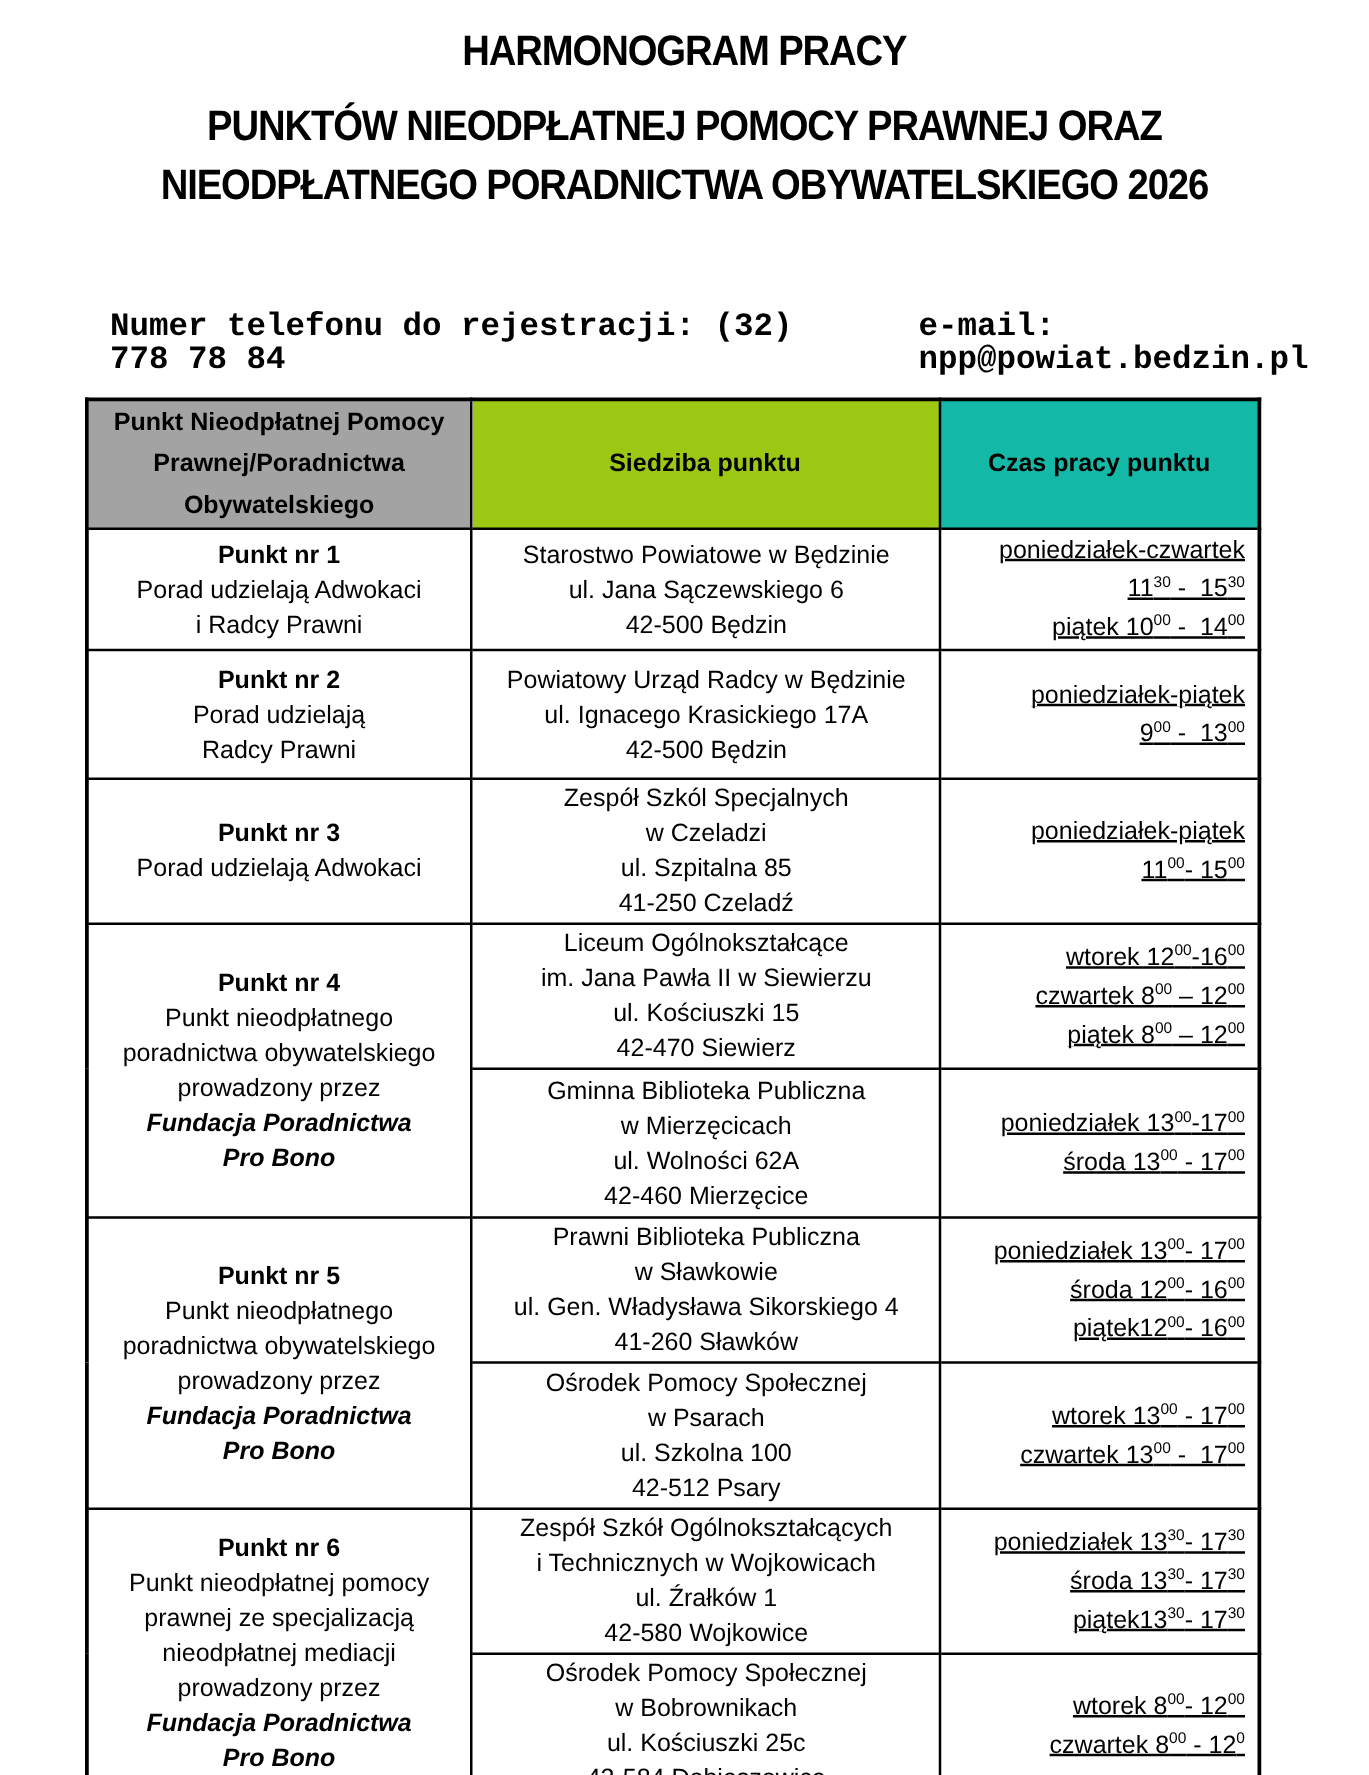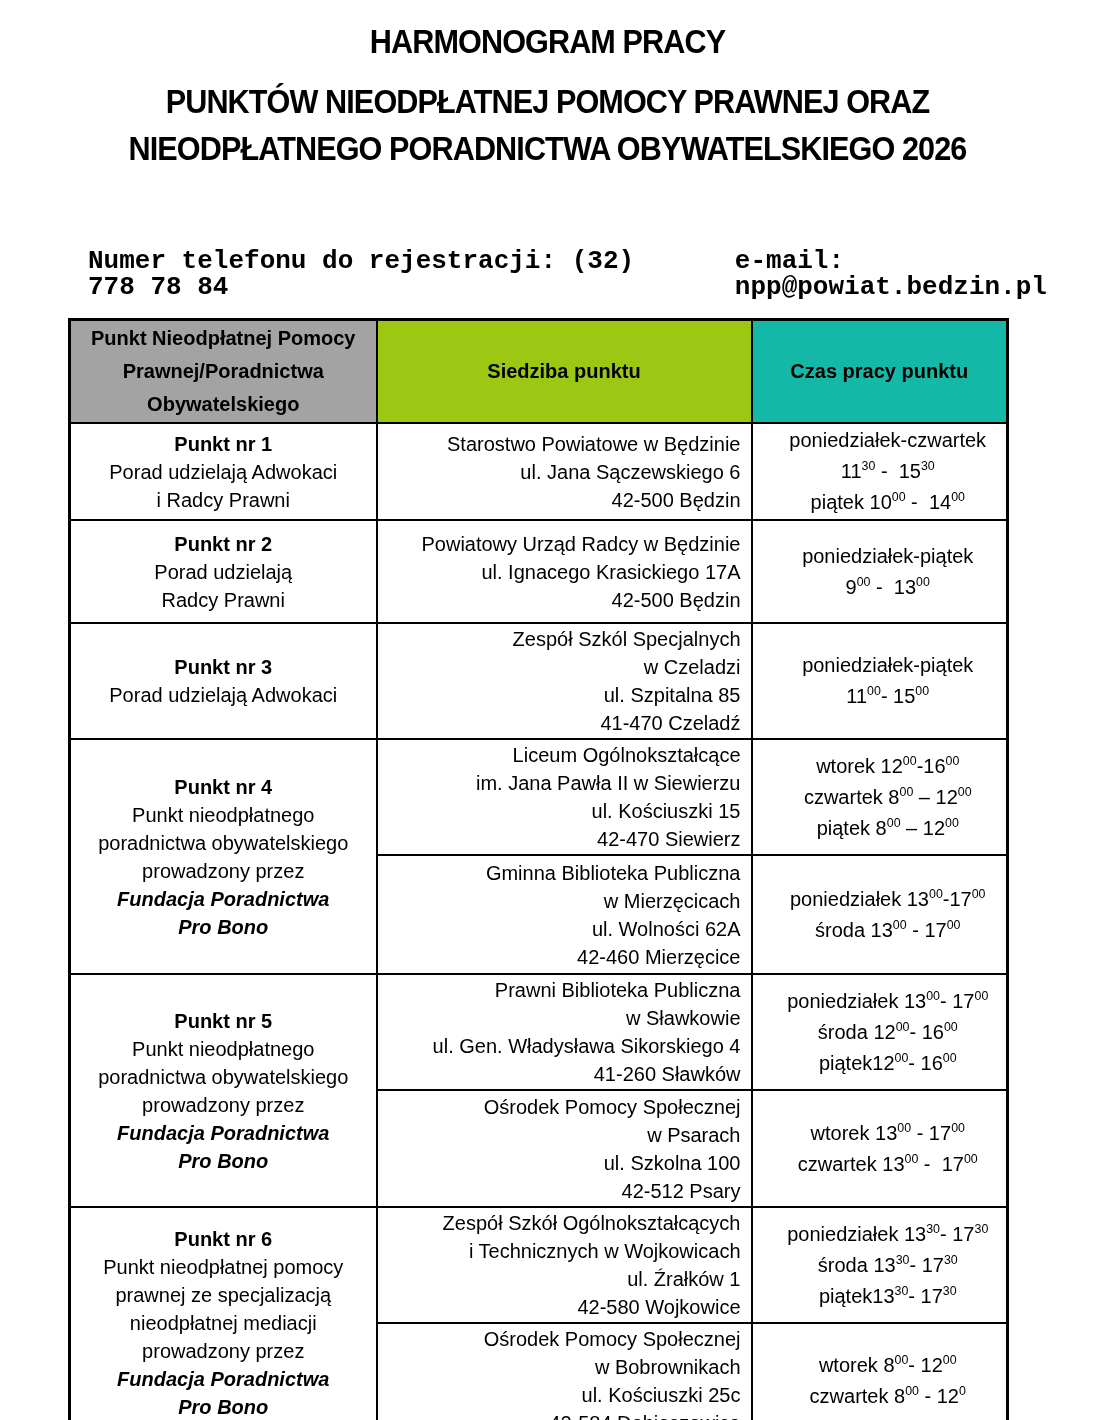--- a/index.html
+++ b/index.html
@@ -30,22 +30,22 @@
   }
   table.schedule{border:3px solid #000;}
   .schedule th,.schedule td{border:2px solid #000;overflow:hidden;}
   .schedule th{
     font-weight:bold;text-align:center;vertical-align:middle;
     font-size:20px;line-height:33px;padding:1px 14px;
   }
   .schedule td{vertical-align:middle;padding:1px 10px;}
   td.punkt{text-align:center;line-height:28px;}
   td.punkt .punkt-title{font-weight:bold;}
-  td.addr{text-align:right;line-height:28px;padding-left:12px;}
-  td.time{text-align:center;line-height:31px;padding-left:27px;}
+  td.addr{text-align:center;line-height:28px;padding-left:12px;}
+  td.time{text-align:right;line-height:31px;padding-left:27px;text-decoration:underline;}
   .foundation .line{font-weight:bold;font-style:italic;}
   .line{white-space:pre-wrap;}
   sup{font-size:0.62em;line-height:0;vertical-align:super;}
   .col-punkt{width:307px;}
   .col-siedziba{width:375px;}
   .col-czas{width:256px;}
 </style>
 </head>
 <body>
 
@@ -119,21 +119,21 @@
         <td class="punkt">
           <div class="punkt-title">Punkt nr 3</div>
           <div class="punkt-desc">
               <div class="line">Porad udzielają Adwokaci</div>
             </div>
         </td>
         <td class="addr">
             <div class="line">Zespół Szkól Specjalnych</div>
             <div class="line">w Czeladzi</div>
             <div class="line">ul. Szpitalna 85</div>
-            <div class="line">41-470 Czeladź</div>
+            <div class="line">41-250 Czeladź</div>
           </td>
         <td class="time">
             <div class="line">poniedziałek-piątek</div>
             <div class="line">11<sup>00</sup>- 15<sup>00</sup></div>
           </td>
       </tr>
 
       <tr style="height:111px;">
         <td class="punkt" rowspan="2">
           <div class="punkt-title">Punkt nr 4</div>

